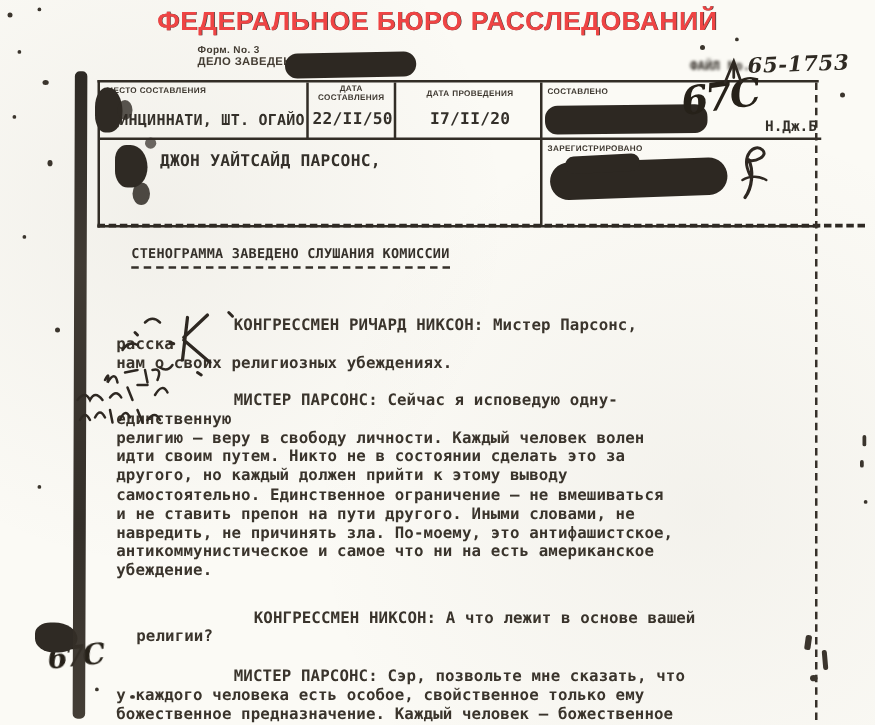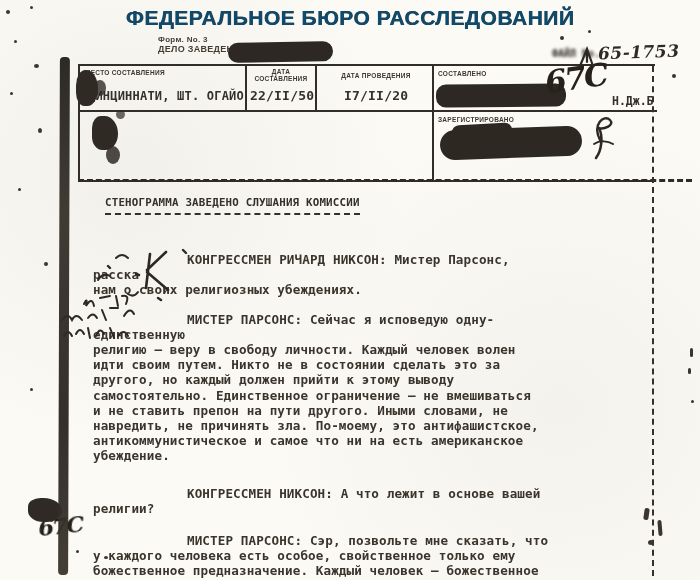--- a/index.html
+++ b/index.html
@@ -10,21 +10,21 @@
       radial-gradient(circle at 80% 70%, rgba(120,110,95,.06), transparent 45%),
       #fbfaf5;
     font-family:"DejaVu Sans Mono", monospace;
     color:#35302a;
   }
   .abs{position:absolute;}
   
   .doc-title{
     left:0;right:0;top:6px;text-align:center;
     font-family:"Liberation Sans", sans-serif;
-    font-weight:700;font-size:21px;letter-spacing:.5px;color:#0c4a6e;
+    font-weight:700;font-size:21px;letter-spacing:.5px;color:#ef4444;
     text-shadow:.5px 0 0 #413e3b;
   }
   .tiny-label{
     font-family:"Liberation Sans", sans-serif;
     font-weight:700;color:#443d33;letter-spacing:.3px;
   }
   .form-no{left:158px;top:35px;font-size:8px;filter:blur(.4px);}
   .case-opened{left:158px;top:44px;font-size:9px;}
   .file-label{left:552px;top:48px;font-size:10px;filter:blur(1.4px);font-weight:700;color:#2f2a24;}
   .file-number{
@@ -58,21 +58,21 @@
     left:105px;top:196px;
     font-weight:700;font-size:10.8px;color:#35302a;letter-spacing:.2px;
     border-bottom:2px dashed #35302a;padding-bottom:4px;
   }
   .transcript{left:93px;top:252px;width:465px;}
   .transcript p{
     margin:0 0 14px;font-weight:700;font-size:12.6px;line-height:15.2px;
     letter-spacing:.1px;color:#3a342c;white-space:pre-line;text-indent:94px;
   }
   .transcript p.p2{margin-bottom:22px;}
-  .transcript p.p3{margin-bottom:17px;}
+  .transcript p.p3{margin-bottom:17px;margin-left:16px;}
   svg.scrawl path{stroke:#2e2822;fill:none;stroke-linecap:round;}
 </style>
 </head>
 <body>
 
 <div class="abs doc-title">ФЕДЕРАЛЬНОЕ БЮРО РАССЛЕДОВАНИЙ</div>
 <div class="abs tiny-label form-no">Форм. No. 3</div>
 <div class="abs tiny-label case-opened">ДЕЛО ЗАВЕДЕНО</div>
 <div class="abs redaction" style="left:228px;top:42px;width:105px;height:20px;transform:rotate(-1deg);"></div>
 <div class="abs file-label">ФАЙЛ No.</div>
@@ -91,20 +91,21 @@
   <div class="cell-value" style="left:170px;top:22px;">22/II/50</div>
 
   <div class="cell-label" style="left:242px;top:6px;width:108px;text-align:center;">ДАТА ПРОВЕДЕНИЯ</div>
   <div class="cell-value" style="left:264px;top:22px;">I7/II/20</div>
 
   <div class="cell-label" style="left:358px;top:4px;">СОСТАВЛЕНО</div>
   <div class="redaction" style="position:absolute;left:356px;top:18px;width:130px;height:23px;transform:rotate(-.6deg);"></div>
   <div class="hand-mark" style="left:465px;top:-6px;font-size:31px;transform:rotate(-8deg);letter-spacing:-2px;">67C</div>
   <div class="initials" style="left:532px;top:28px;">Н.Дж.Б</div>
 
+  <div class="cell-value" style="left:48px;top:56px;">ДЖОН УАЙТСАЙД ПАРСОНС,</div>
 
   <div class="cell-label" style="left:358px;top:50px;">ЗАРЕГИСТРИРОВАНО</div>
   <div class="redaction" style="position:absolute;left:360px;top:62px;width:142px;height:30px;border-radius:15px;transform:rotate(-2deg);"></div>
   <div class="redaction" style="position:absolute;left:372px;top:58px;width:60px;height:14px;border-radius:8px;transform:rotate(-3deg);"></div>
   <svg class="scrawl" style="position:absolute;left:506px;top:44px;" width="36" height="60" viewBox="0 0 36 60">
     <path d="M14,30 C6,14 18,4 24,10 C29,15 18,20 12,18" stroke-width="2.4"></path>
     <path d="M13,18 C17,26 16,40 10,48" stroke-width="2.6"></path>
     <path d="M8,34 C14,30 22,31 27,34" stroke-width="2"></path>
   </svg>
 

